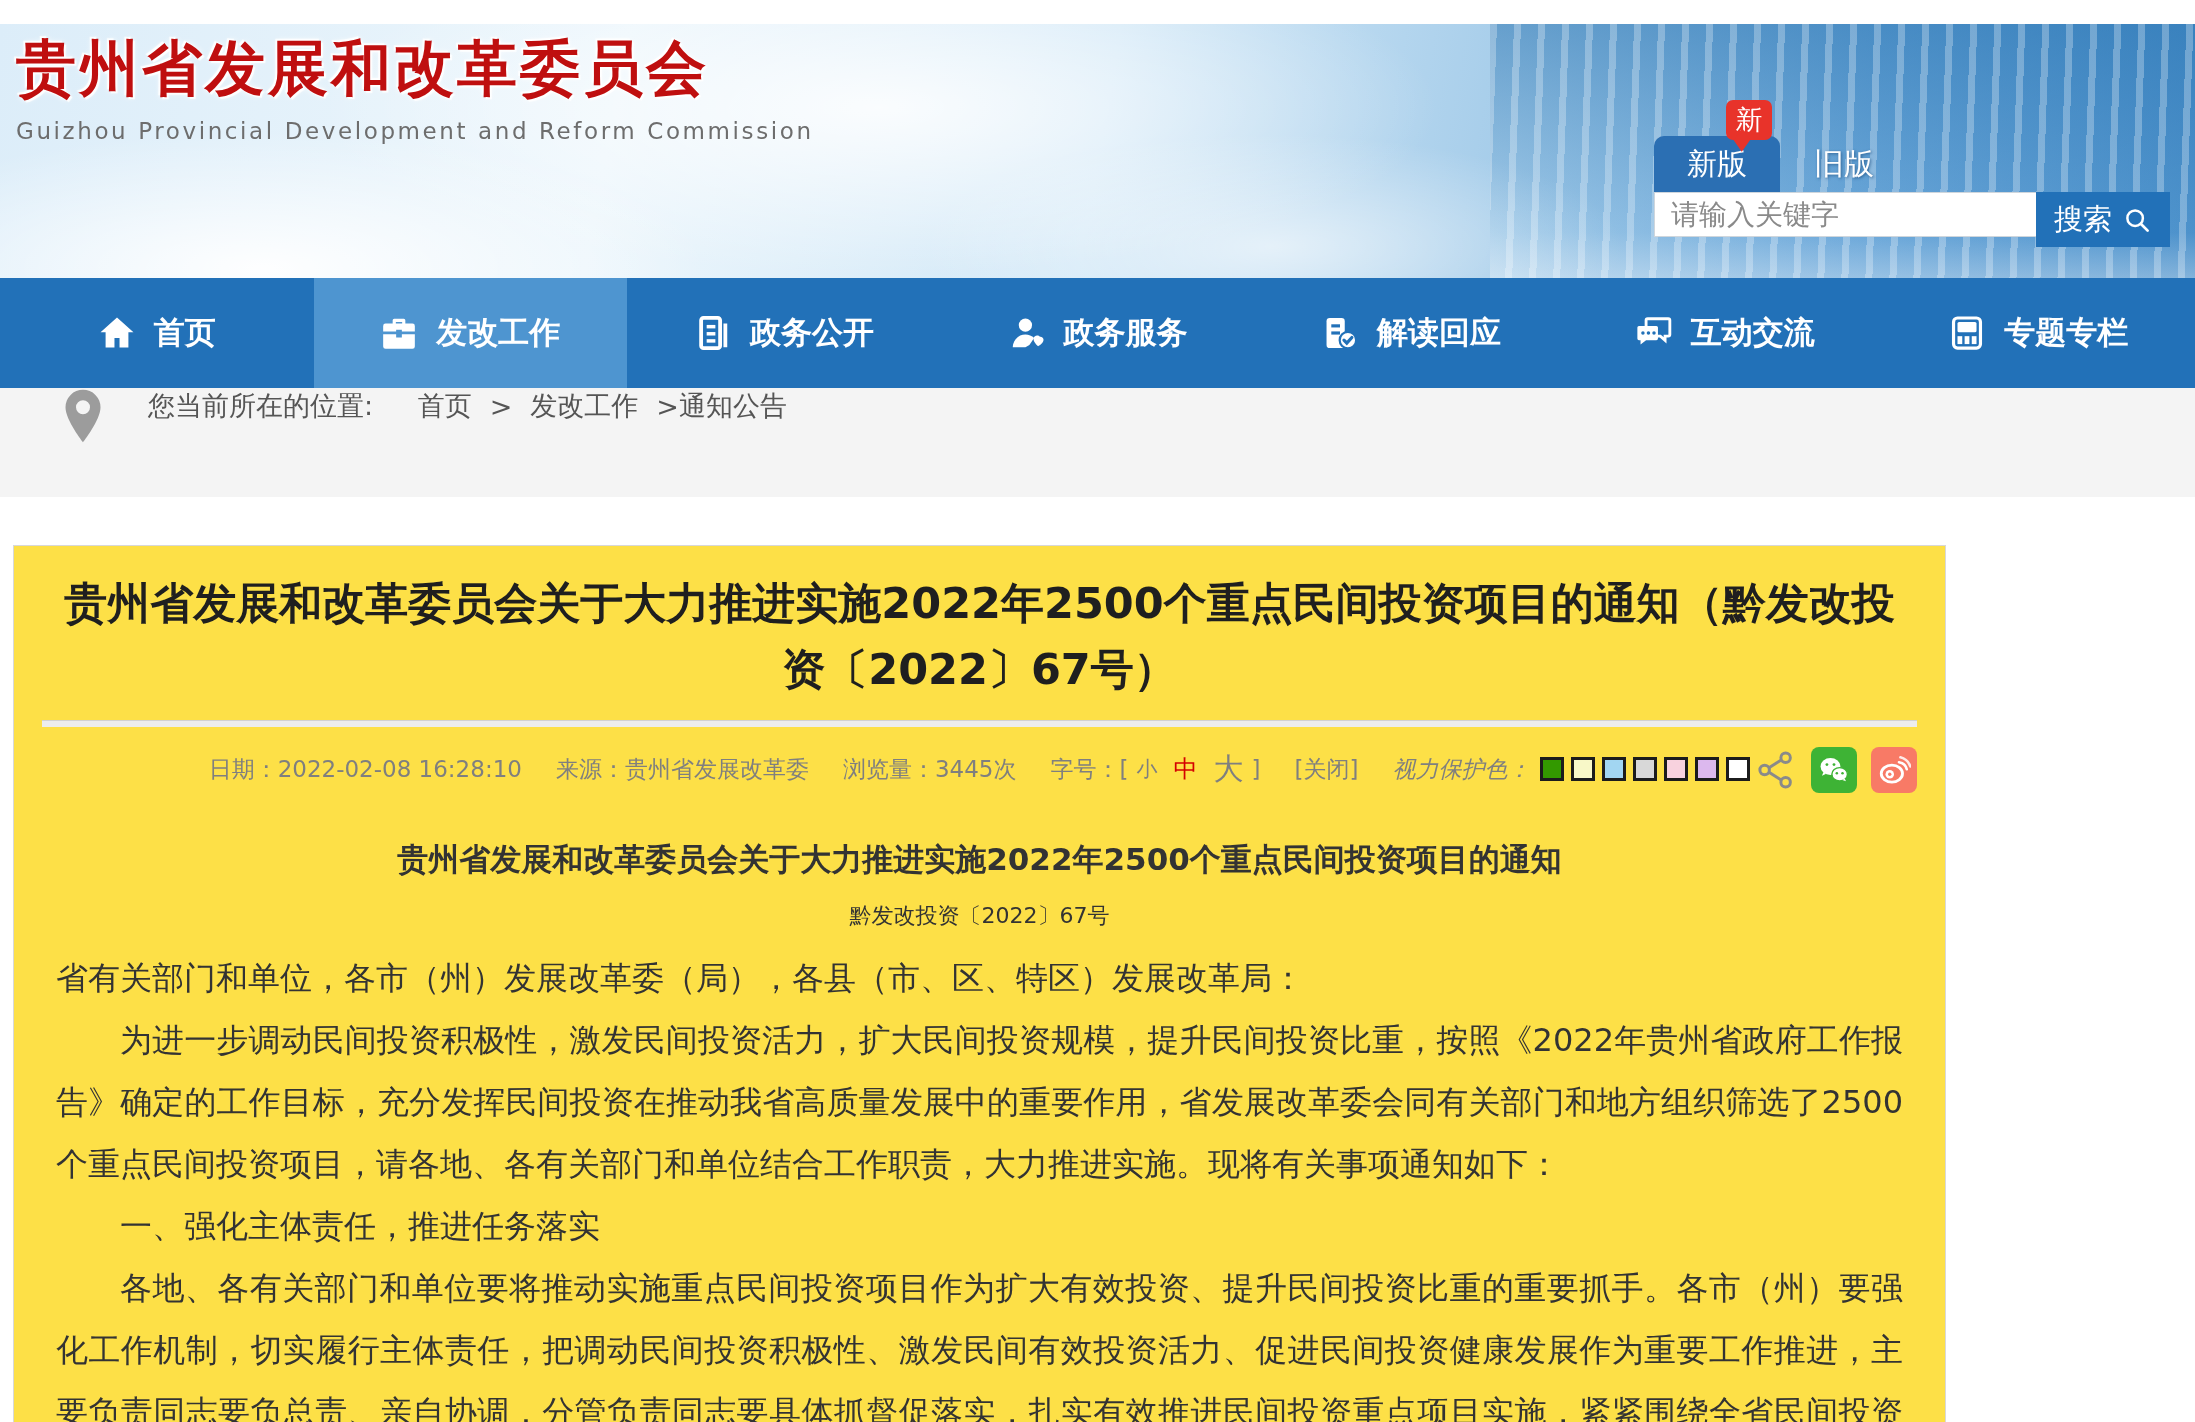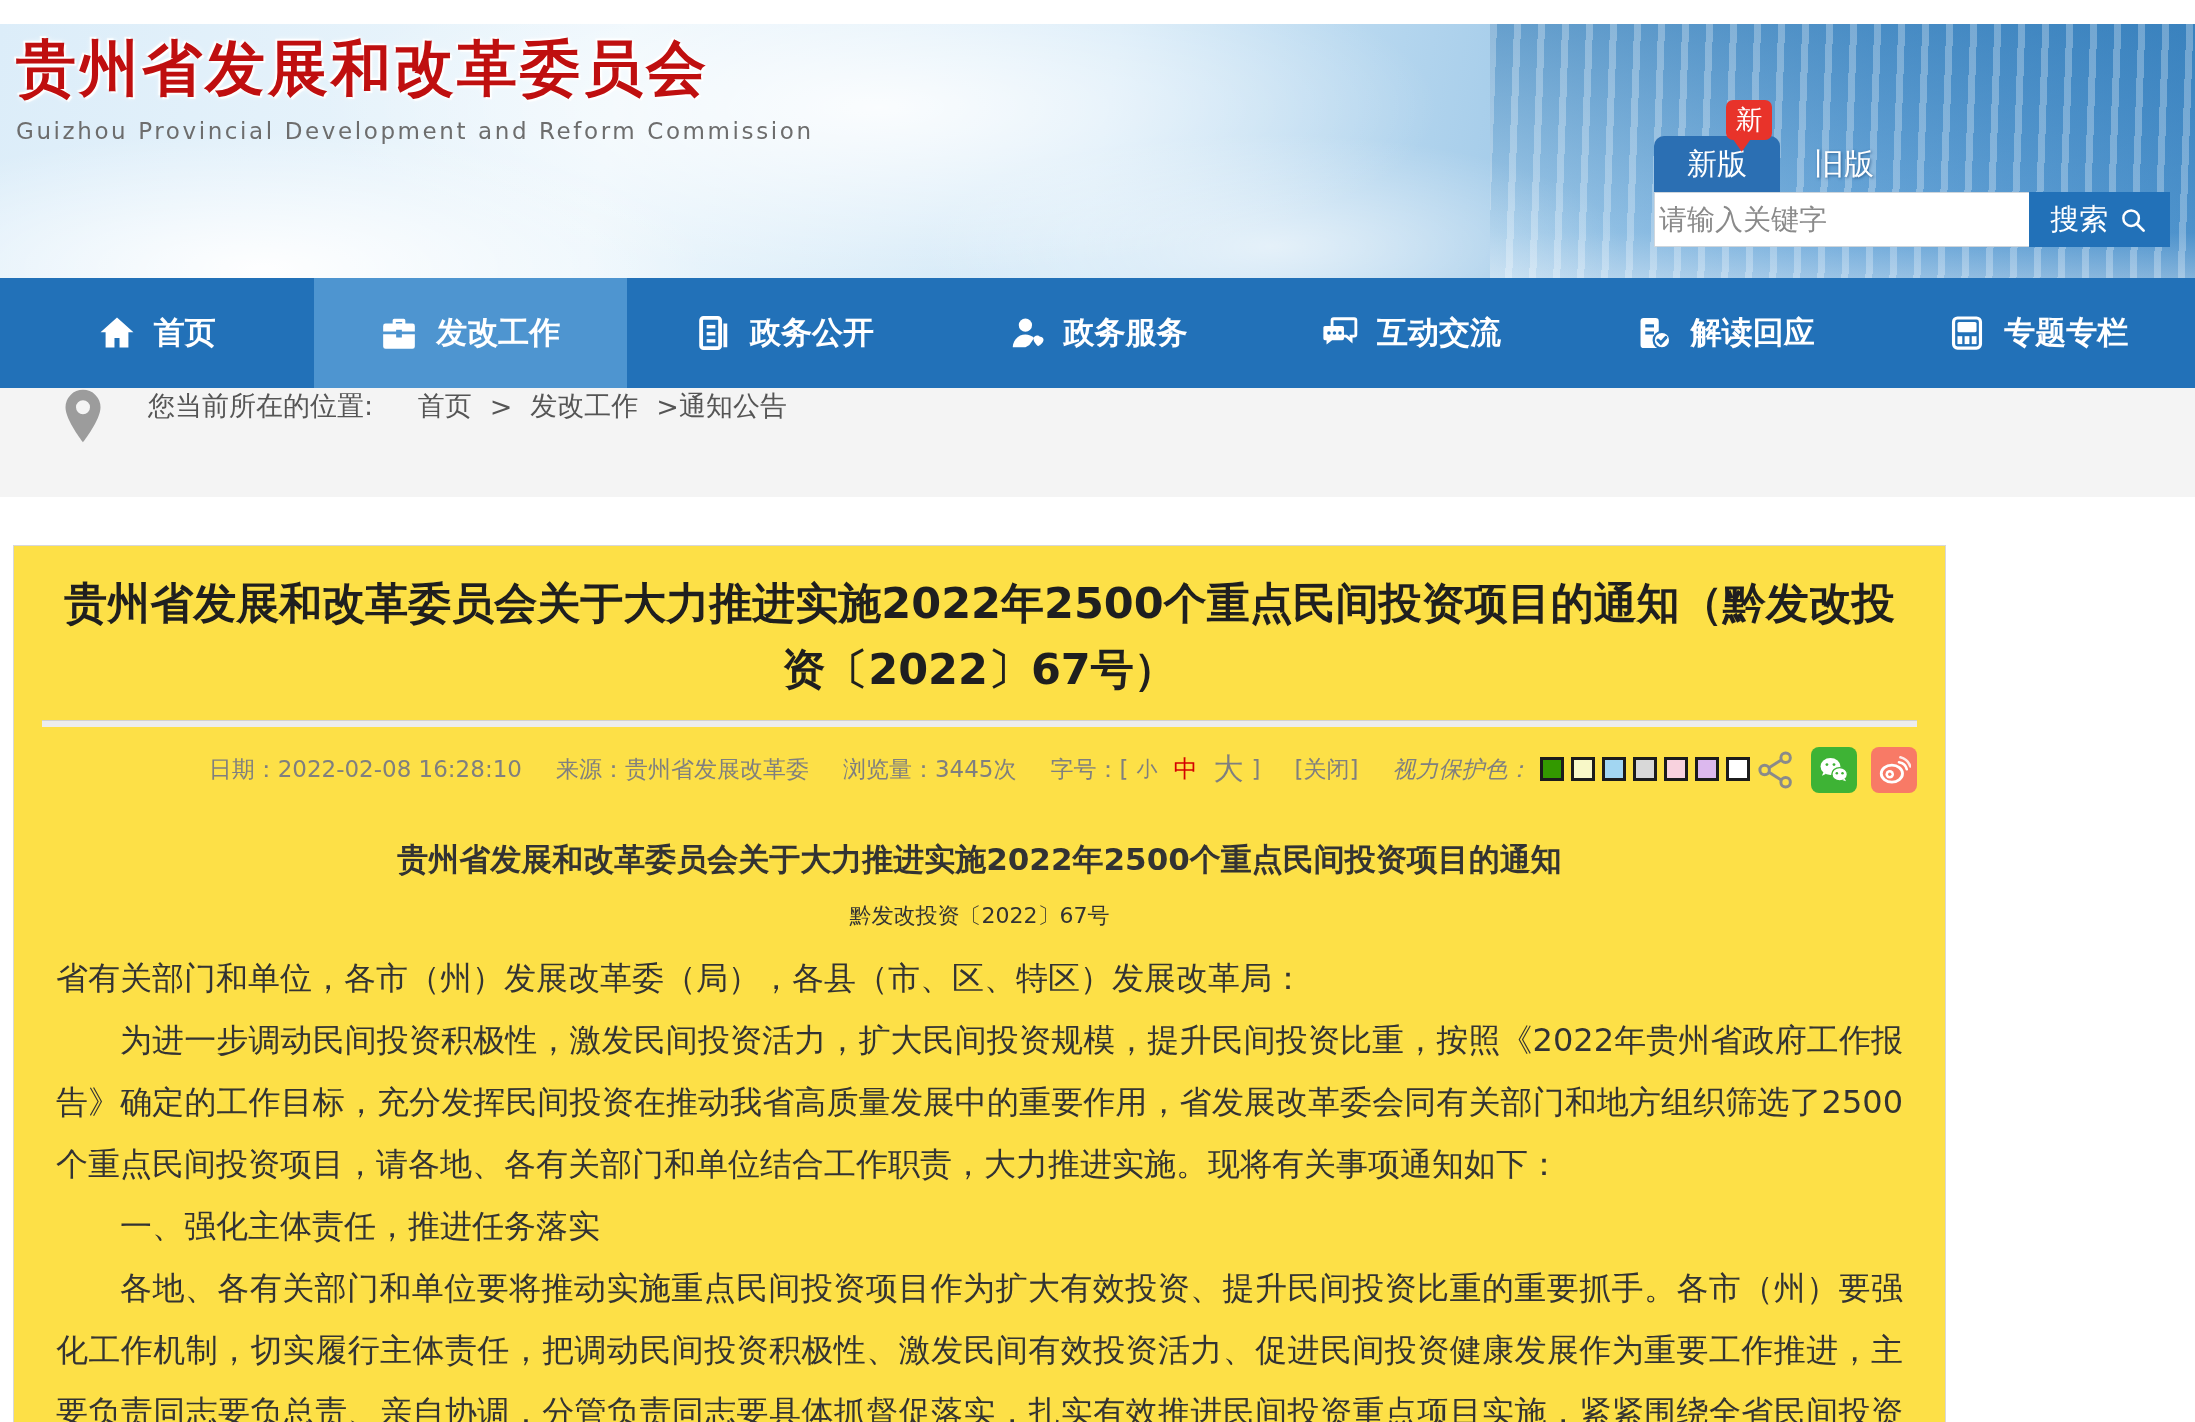--- a/index.html
+++ b/index.html
@@ -48,22 +48,22 @@
     position:absolute; top:-36px; right:8px; width:46px; height:40px;
     background:#e8332a; border-radius:7px; color:#fff; font-size:27px;
     display:flex; align-items:center; justify-content:center;
   }
   .new-badge::after {
     content:""; position:absolute; bottom:-7px; left:9px;
     width:14px; height:14px; background:#e8332a; transform:rotate(55deg) skew(20deg);
   }
   .search-row { position:absolute; top:168px; left:1654px; z-index:4; display:flex; width:516px; height:55px; }
   .search-input {
-    width:392px; height:55px; border:1px solid #cfd6dc; border-right:none; background:#fff;
-    font-size:28px; color:#333; padding:0 4px; outline:none;
+    width:392px; height:45px; border:1px solid #cfd6dc; border-right:none; background:#fff;
+    font-size:28px; color:#333; padding:0 16px; outline:none;
     font-family:"DejaVu Sans","Liberation Sans",sans-serif;
   }
   .search-input::placeholder { color:#8a8a8a; }
   .search-btn {
     width:148px; height:55px; background:#2271b8; color:#fff; font-size:29px; border:none;
     display:flex; align-items:center; justify-content:center; gap:10px; cursor:pointer;
     font-family:"DejaVu Sans","Liberation Sans",sans-serif;
   }
 
   
@@ -190,37 +190,37 @@
   <div class="nav-item">
     <svg viewBox="0 0 24 24" fill="#fff">
       <circle cx="11" cy="7" r="4.2"></circle>
       <path d="M3 21c0-4.5 3.6-8 8-8 2.1 0 4 .8 5.5 2.1l-3 4.5L11 21Z"></path>
       <path d="M16.8 14.2c1-.9 2.6-.8 3.4.2.9-.2 2 .4 2.2 1.6.3 1.6-1.6 3.6-3.4 4.3-1.4-1-2.9-3-2.9-4.5 0-.7.3-1.3.7-1.6Z"></path>
     </svg>
     <span>政务服务</span>
   </div>
   <div class="nav-item">
     <svg viewBox="0 0 24 24">
+      <rect x="3.5" y="2.5" width="11.5" height="19" rx="2" fill="#fff"></rect>
+      <line x1="6.5" y1="7.5" x2="12" y2="7.5" stroke="#2271b8" stroke-width="2"></line>
+      <line x1="6.5" y1="12" x2="12" y2="12" stroke="#2271b8" stroke-width="2"></line>
+      <circle cx="17" cy="16.5" r="5.2" fill="#fff" stroke="#2271b8" stroke-width="1.4"></circle>
+      <path d="m14.5 16.5 1.8 1.9 3.2-3.6" fill="none" stroke="#2271b8" stroke-width="2" stroke-linecap="round"></path>
+    </svg>
+    <span>解读回应</span>
+  </div>
+  <div class="nav-item">
+    <svg viewBox="0 0 24 24">
       <path d="M8 3h13a1 1 0 0 1 1 1v9a1 1 0 0 1-1 1h-2v2.6L16 14H8a1 1 0 0 1-1-1V4a1 1 0 0 1 1-1Z" fill="none" stroke="#fff" stroke-width="1.8"></path>
       <path d="M2.5 7.5h11a1 1 0 0 1 1 1v7a1 1 0 0 1-1 1H7l-3.5 2.8V16.5h-1a1 1 0 0 1-1-1v-7a1 1 0 0 1 1-1Z" fill="#fff"></path>
       <circle cx="5" cy="12" r="1.1" fill="#2271b8"></circle>
       <circle cx="8.5" cy="12" r="1.1" fill="#2271b8"></circle>
       <circle cx="12" cy="12" r="1.1" fill="#2271b8"></circle>
     </svg>
     <span>互动交流</span>
-  </div>
-  <div class="nav-item">
-    <svg viewBox="0 0 24 24">
-      <rect x="3.5" y="2.5" width="11.5" height="19" rx="2" fill="#fff"></rect>
-      <line x1="6.5" y1="7.5" x2="12" y2="7.5" stroke="#2271b8" stroke-width="2"></line>
-      <line x1="6.5" y1="12" x2="12" y2="12" stroke="#2271b8" stroke-width="2"></line>
-      <circle cx="17" cy="16.5" r="5.2" fill="#fff" stroke="#2271b8" stroke-width="1.4"></circle>
-      <path d="m14.5 16.5 1.8 1.9 3.2-3.6" fill="none" stroke="#2271b8" stroke-width="2" stroke-linecap="round"></path>
-    </svg>
-    <span>解读回应</span>
   </div>
   <div class="nav-item">
     <svg viewBox="0 0 24 24">
       <rect x="3.5" y="2.5" width="17" height="19" rx="2.5" fill="none" stroke="#fff" stroke-width="2"></rect>
       <rect x="6" y="5" width="12" height="6.5" rx="1" fill="#fff"></rect>
       <rect x="6" y="14" width="3" height="5" fill="#fff"></rect>
       <rect x="10.5" y="14" width="3" height="5" fill="#fff"></rect>
       <rect x="15" y="14" width="3" height="5" fill="#fff"></rect>
     </svg>
     <span>专题专栏</span>

